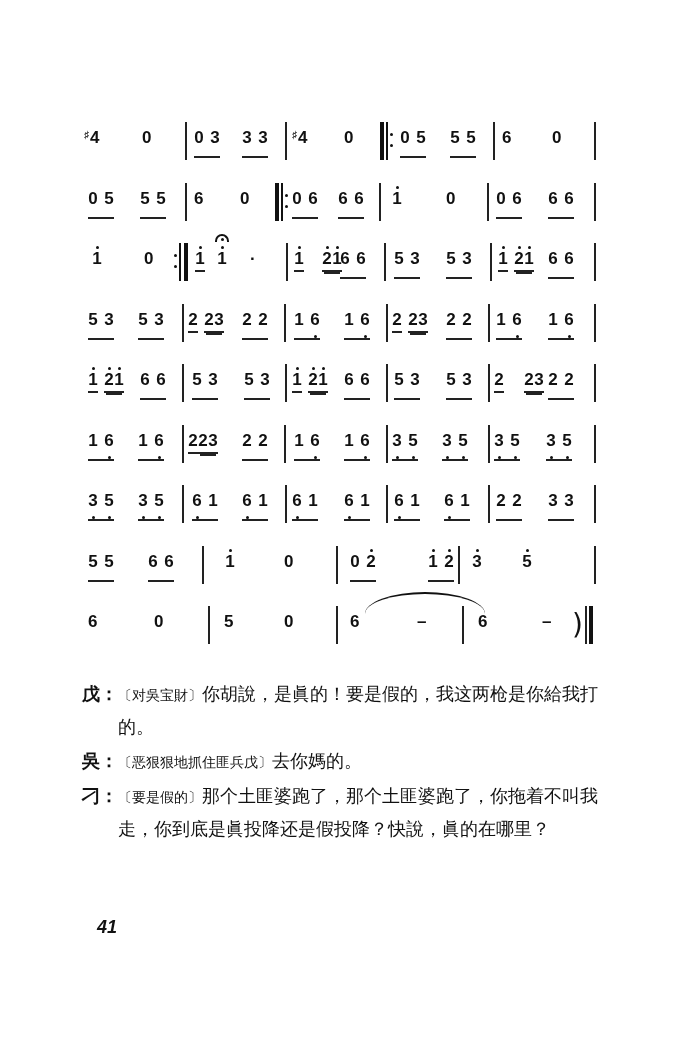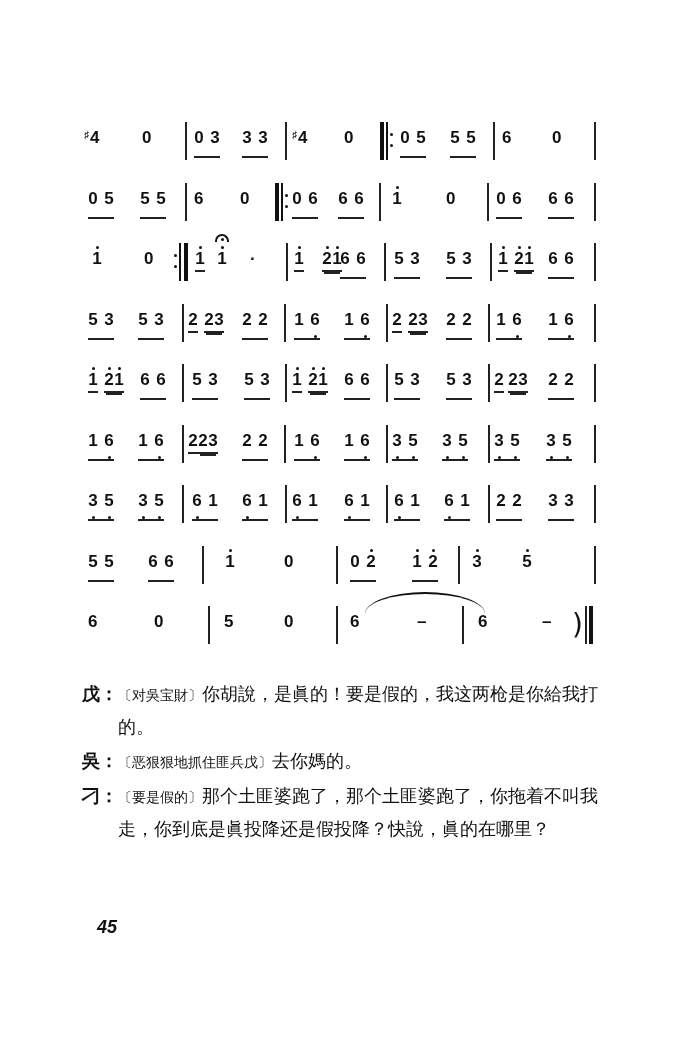--- a/index.html
+++ b/index.html
@@ -156,21 +156,21 @@
       <div class="bar thin" style="left:100px"></div>
       <span class="beat ul1" style="left:110px"><span class="n">5</span><span class="n">3</span></span>
       <span class="beat ul1" style="left:162px"><span class="n">5</span><span class="n">3</span></span>
       <div class="bar thin" style="left:203px"></div>
       <span class="beat" style="left:210px"><span class="n hi ul1">1</span><span class="ul2" style="margin-left:6px"><span class="n hi">2</span><span class="n hi" style="margin-left:0">1</span></span></span>
       <span class="beat ul1" style="left:262px"><span class="n">6</span><span class="n">6</span></span>
       <div class="bar thin" style="left:304px"></div>
       <span class="beat ul1" style="left:312px"><span class="n">5</span><span class="n">3</span></span>
       <span class="beat ul1" style="left:364px"><span class="n">5</span><span class="n">3</span></span>
       <div class="bar thin" style="left:406px"></div>
-      <span class="beat" style="left:412px"><span class="n ul1">2</span><span class="ul2" style="margin-left:4px"><span class="n">2</span><span class="n" style="margin-left:0">3</span></span></span>
+      <span class="beat" style="left:412px"><span class="n ul1">2</span><span class="ul2" style="margin-left:20px"><span class="n">2</span><span class="n" style="margin-left:0">3</span></span></span>
       <span class="beat ul1" style="left:466px"><span class="n">2</span><span class="n">2</span></span>
       <div class="bar thin" style="left:512px"></div>
     </div>
 
     <div class="sys">
       <span class="beat ul1" style="left:6px"><span class="n">1</span><span class="n lo">6</span></span>
       <span class="beat ul1" style="left:56px"><span class="n">1</span><span class="n lo">6</span></span>
       <div class="bar thin" style="left:100px"></div>
       <span class="beat" style="left:106px"><span class="n ul1">2</span><span class="ul2" style="margin-left:0"><span class="n">2</span><span class="n" style="margin-left:0">3</span></span></span>
       <span class="beat ul1" style="left:160px"><span class="n">2</span><span class="n">2</span></span>
@@ -205,21 +205,21 @@
     </div>
 
     <div class="sys">
       <span class="beat ul1" style="left:6px"><span class="n">5</span><span class="n">5</span></span>
       <span class="beat ul1" style="left:66px"><span class="n">6</span><span class="n">6</span></span>
       <div class="bar thin" style="left:120px"></div>
       <span class="beat" style="left:143px"><span class="n hi">1</span></span>
       <span class="beat" style="left:202px">0</span>
       <div class="bar thin" style="left:254px"></div>
       <span class="beat ul1" style="left:268px"><span class="n">0</span><span class="n hi">2</span></span>
-      <span class="beat ul1" style="left:330px"><span class="n hi">1</span><span class="n hi">2</span></span>
+      <span class="beat ul1" style="left:346px"><span class="n hi">1</span><span class="n hi">2</span></span>
       <div class="bar thin" style="left:376px"></div>
       <span class="beat" style="left:390px"><span class="n hi">3</span></span>
       <span class="beat" style="left:440px"><span class="n hi">5</span></span>
       <div class="bar thin" style="left:512px"></div>
     </div>
 
     <div class="sys">
       <span class="beat" style="left:6px">6</span>
       <span class="beat" style="left:72px">0</span>
       <div class="bar thin" style="left:126px"></div>
@@ -246,16 +246,16 @@
     <div class="line">
       <span class="spk">吳：</span>
       <span class="dir">〔恶狠狠地抓住匪兵戊〕</span><span>去你媽的。</span>
     </div>
     <div class="line">
       <span class="spk">刁：</span>
       <span class="dir">〔要是假的〕</span><span>那个土匪婆跑了，那个土匪婆跑了，你拖着不叫我走，你到底是眞投降还是假投降？快說，眞的在哪里？</span>
     </div>
   </div>
 
-  <div class="page-no">45</div>
+  <div class="page-no">41</div>
 
 
 </div>
 
 </body></html>

